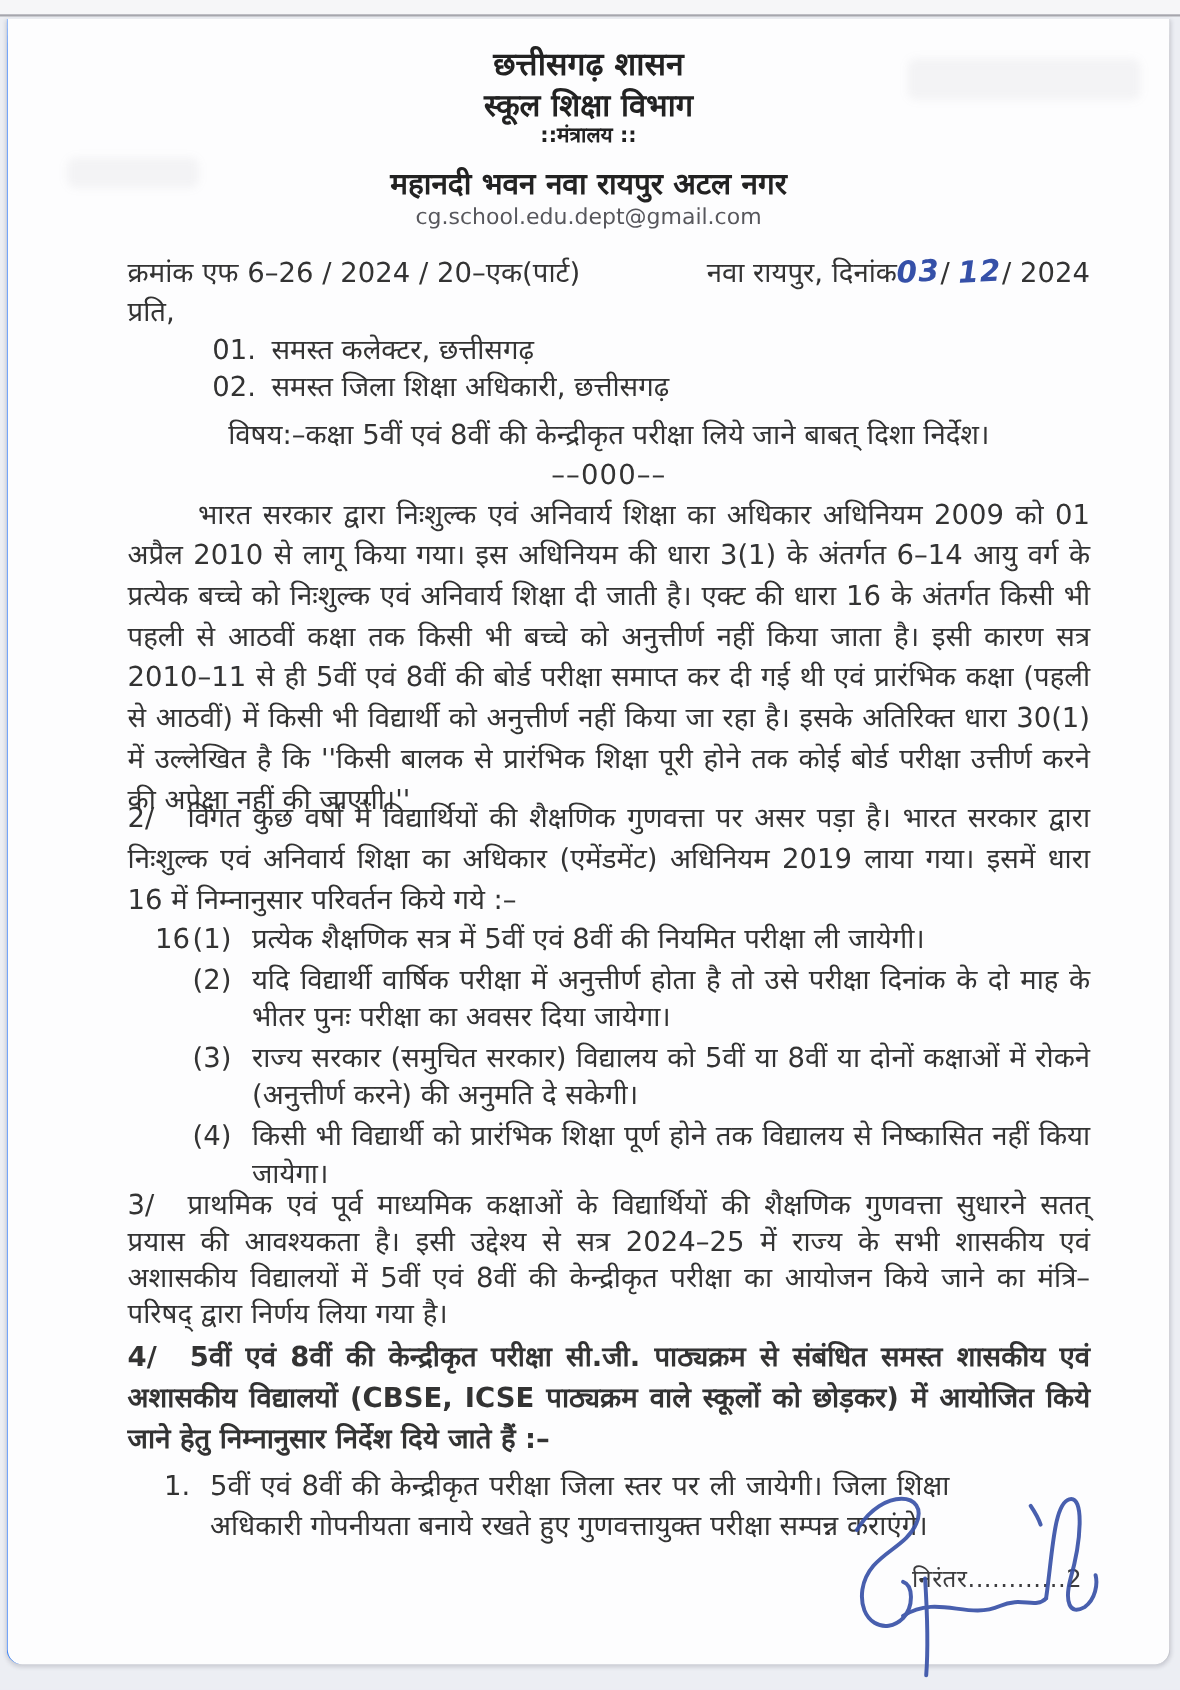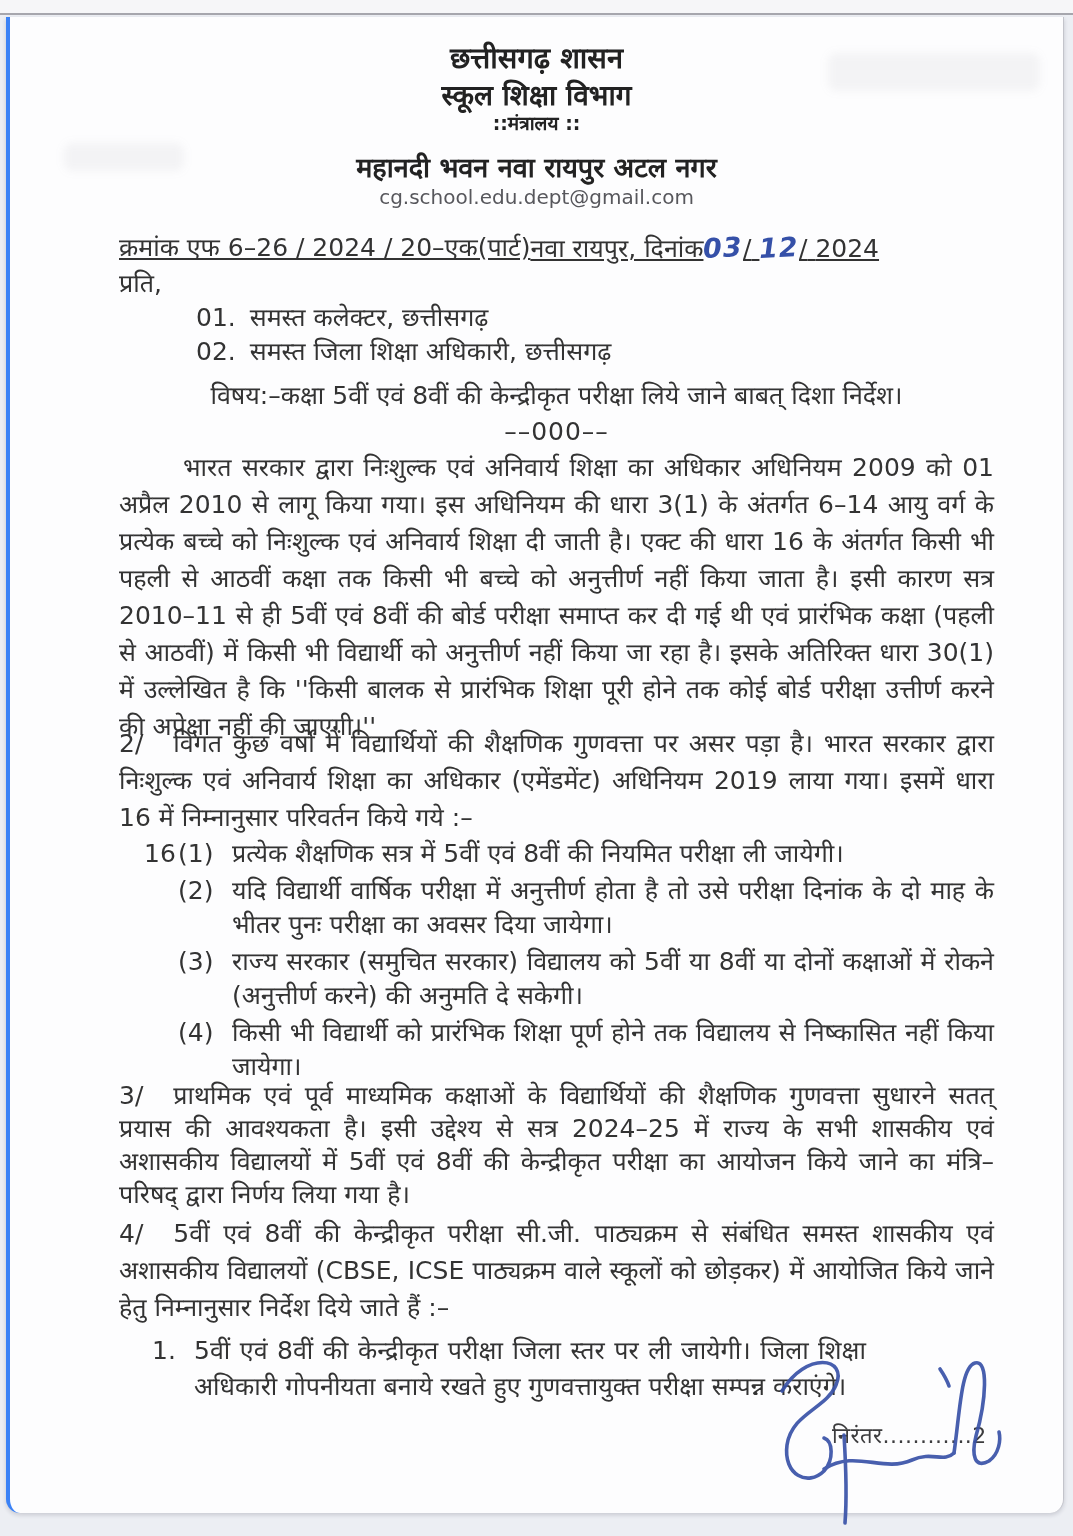--- a/index.html
+++ b/index.html
@@ -9,51 +9,51 @@
     background:#eceef3; overflow:hidden;
     font-family:"DejaVu Sans","Liberation Sans",sans-serif;
   }
   .top-strip {
     position:absolute; top:0; left:0; right:0; height:15px;
     background:#f6f6f8; border-bottom:2px solid #a6a6ad;
   }
   .page {
     position:absolute; left:6px; top:17px; width:1058px; height:1496px;
     background:#fdfdfe;
-    border-left:4px solid #3b82f6; border-right:1px solid #c3c4cb;
+    border-left:1px solid #3b82f6; border-right:1px solid #c3c4cb;
     border-radius:0 0 14px 14px;
     box-shadow:0 2px 4px rgba(40,40,60,0.18);
   }
   .blk { position:absolute; left:109px; width:875px; font-size:25px;
          line-height:37px; color:#333; text-align:justify; }
   .hdr { left:0; width:100%; text-align:center; color:#222; font-weight:600; }
   .hdr1 { top:22px; font-size:29px; line-height:38px; }
   .hdr2 { top:60px; font-size:28px; line-height:38px; }
   .hdr3 { top:89px; font-size:19px; line-height:35px; }
   .hdr4 { top:133px; font-size:27px; line-height:35px; }
   .hdr-email { top:168px; font-size:20px; line-height:24px; color:#57575c; font-weight:400; }
-  .refrow { top:212px; display:flex; text-align:left;text-decoration:underline; }
+  .refrow { top:212px; display:flex; justify-content:space-between; text-align:left; }
   .ink { color:#3550a8; font-weight:700; font-style:italic; font-size:27px;
          letter-spacing:1px; display:inline-block; transform:rotate(-3deg); }
   .prati { top:248px; text-align:left; }
   .addr { left:186px; width:700px; display:flex; gap:14px; text-align:right; line-height:34px; }
   .addr1 { top:284px; }
   .addr2 { top:318px; }
   .subject { top:360px; text-align:center; }
   .sep { top:400px; line-height:30px; text-align:center; letter-spacing:1px; }
   .para1 { top:432px; text-indent:64px; }
   .para2 { top:708px; }
   .pnum { display:inline-block; margin-right:30px; }
   .amendments { position:absolute; left:134px; top:820px; width:850px; color:#333; }
   .arow { display:flex; font-size:25px; line-height:34px; margin-bottom:3px; text-align:justify; }
   .aprefix { flex:0 0 34px; }
   .amarker { flex:0 0 54px; }
   .atext { flex:1 1 auto; }
   .para3 { top:1062px; line-height:33px; }
-  .para4 { top:1198px; }
+  .para4 { top:1198px;font-weight:bold; }
   .directives { position:absolute; left:142px; top:1316px; width:730px; color:#333; }
   .drow { display:flex; font-size:25px; line-height:36px; }
   .dmarker { flex:0 0 42px; }
   .dtext { flex:0 0 672px; text-align:justify; }
   .continuation {
     position:absolute; left:822px; top:1402px; font-size:22px;
     color:#3c3c3e; z-index:1; letter-spacing:0.5px;
   }
   .signature { position:absolute; left:750px; top:1322px; width:270px; height:195px; z-index:2; }
   .smudge { position:absolute; background:rgba(120,120,130,0.07); filter:blur(4px); border-radius:8px; }

